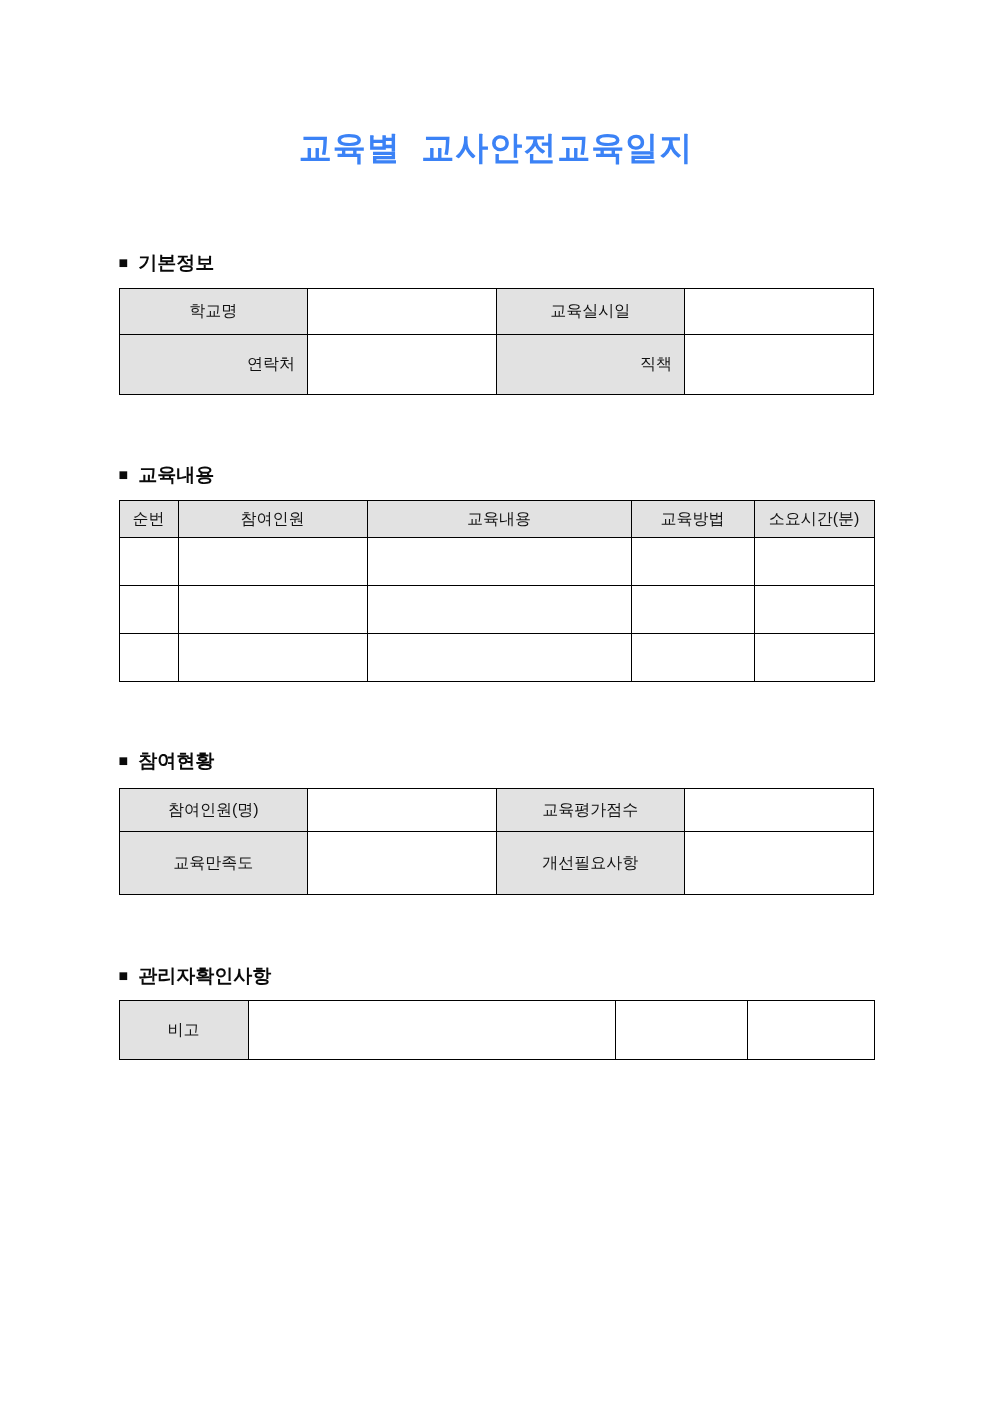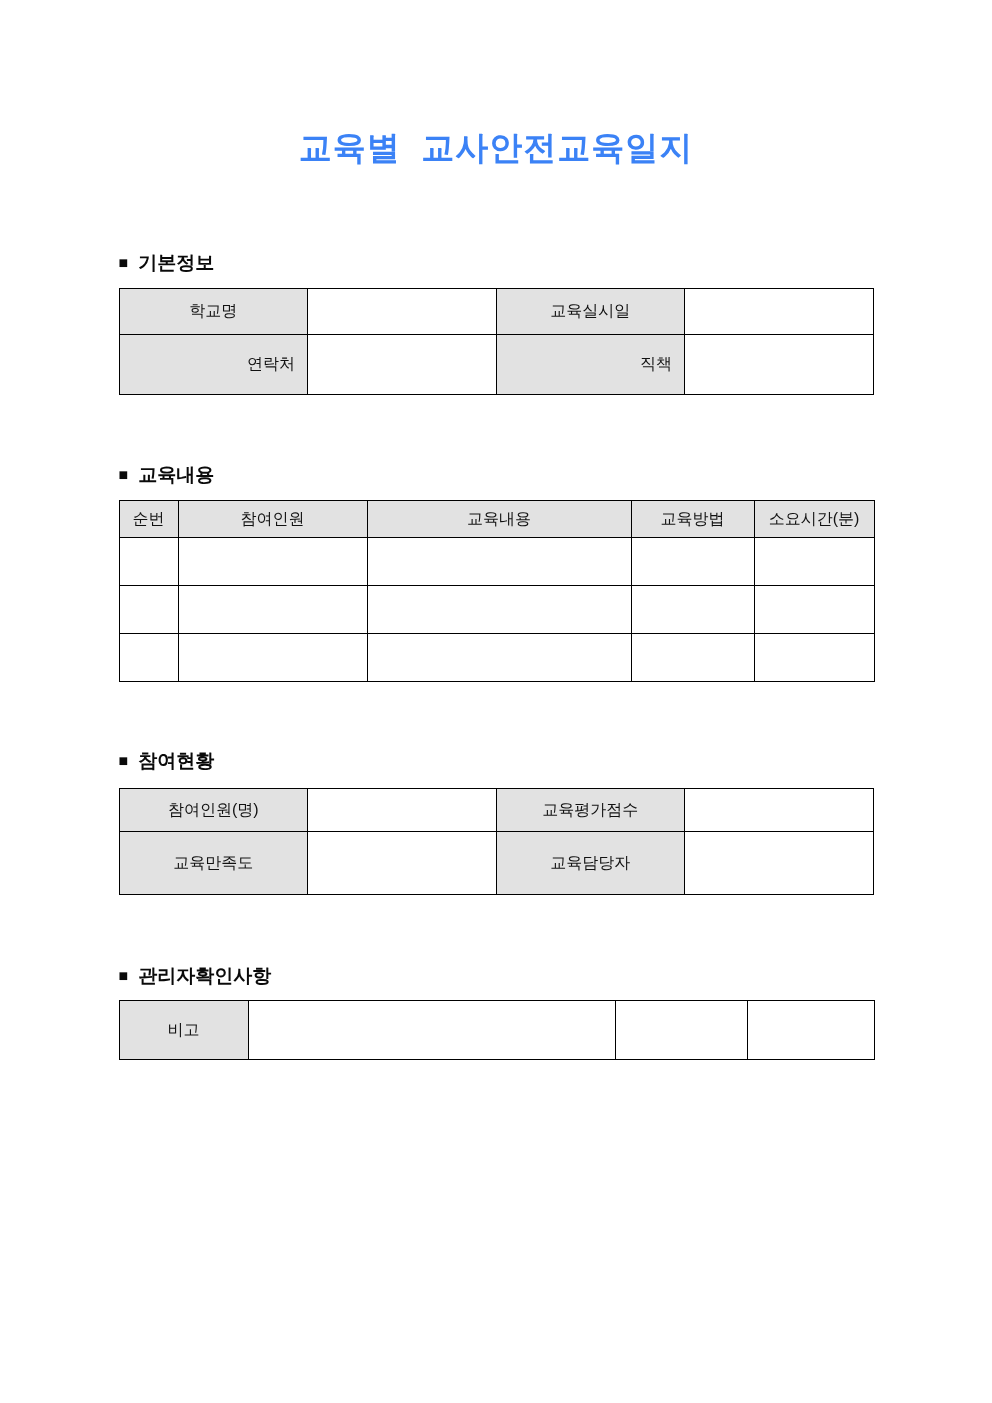--- a/index.html
+++ b/index.html
@@ -172,21 +172,21 @@
       <tbody>
         <tr class="r43">
           <td class="lbl">참여인원(명)</td>
           <td class="val"></td>
           <td class="lbl">교육평가점수</td>
           <td class="val"></td>
         </tr>
         <tr class="r63">
           <td class="lbl">교육만족도</td>
           <td class="val"></td>
-          <td class="lbl">교육담당자</td>
+          <td class="lbl">개선필요사항</td>
           <td class="val"></td>
         </tr>
       </tbody>
     </table>
 
     <div class="section-header sec4-header">
       <span class="section-bullet">■</span>
       <span>관리자확인사항</span>
     </div>
     <table class="t4">

